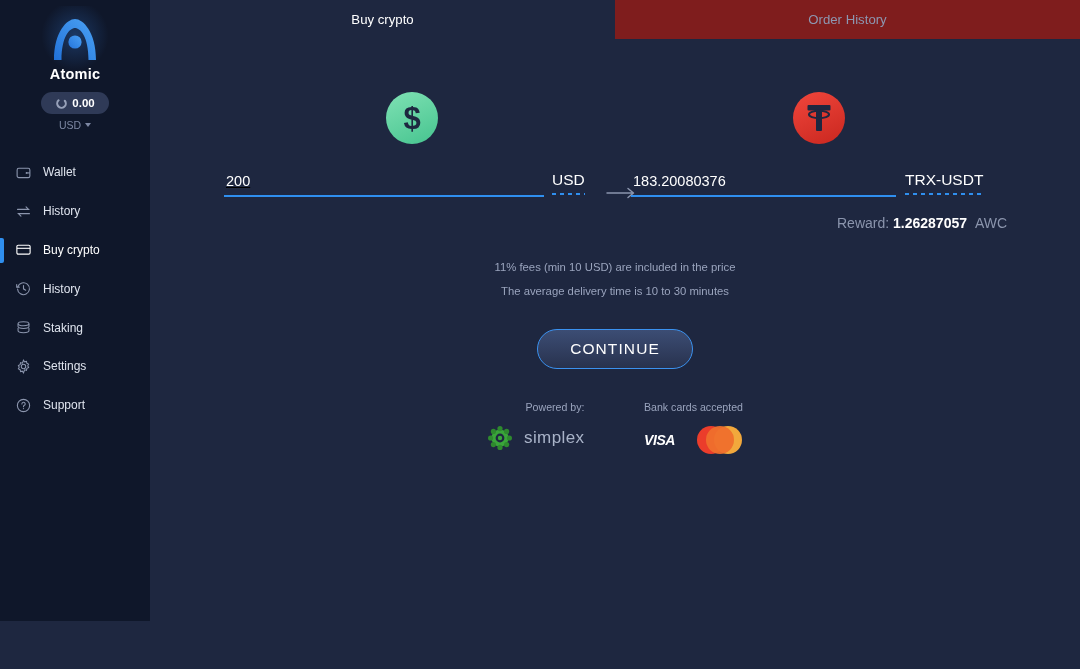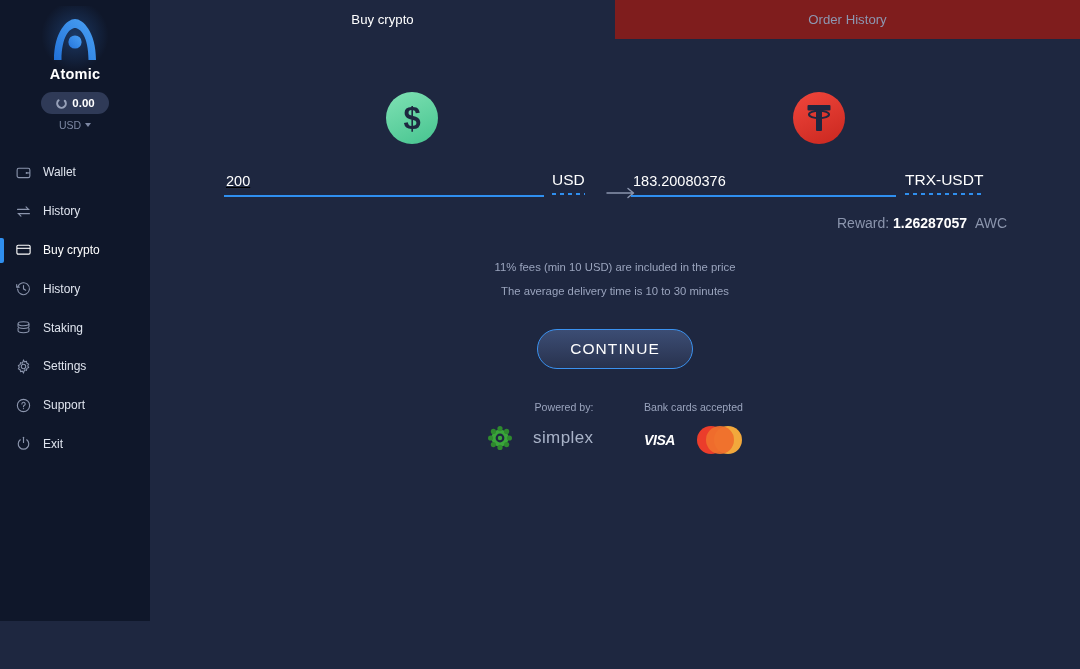--- a/index.html
+++ b/index.html
@@ -112,21 +112,21 @@
     border-radius: 21px; border: 1.6px solid #3b92f0;
     background: linear-gradient(180deg, #394a70 0%, #2b3category 100%);
     background: linear-gradient(180deg, #3c4d74 0%, #28324e 100%);
     color: #ffffff; font-size: 15.5px; letter-spacing: 1.1px; cursor: pointer;
     font-family: "Liberation Sans", sans-serif;
   }
 
   .footer { position: relative; margin-top: 32px; height: 70px; }
   .f-col { position: absolute; text-align: right; }
   .f-title { font-size: 10.6px; color: #9aa4bd; }
-  .f-logos { margin-top: 13px; display: flex; align-items: center; gap: 21px; }
+  .f-logos { margin-top: 13px; display: flex; align-items: center; gap: 12px; }
   .simplex-word {
     font-size: 17px; color: #a9b3c8; letter-spacing: .4px;
     font-family: "Liberation Sans", sans-serif;
   }
   .visa {
     font-size: 14px; font-weight: bold; font-style: italic; color: #ffffff;
     letter-spacing: -.4px; font-family: "Liberation Sans", sans-serif;
   }
   .mc { position: relative; width: 45px; height: 28px; }
   .mc i { position: absolute; top: 0; width: 28px; height: 28px; border-radius: 50%; }
@@ -239,29 +239,20 @@
         <span class="nav-ico">
           <svg width="17" height="17" viewBox="0 0 20 20" fill="none" stroke="currentColor" stroke-width="1.3" stroke-linecap="round">
             <circle cx="10" cy="10" r="7.2"></circle>
             <path d="M8.1 8.1a1.95 1.95 0 1 1 2.6 1.85c-.5.2-.7.6-.7 1.1v.4"></path>
             <circle cx="10" cy="13.6" r=".75" fill="currentColor" stroke="none"></circle>
           </svg>
         </span>
         <span class="nav-label">Support</span>
       </div>
 
-      <div class="nav-item">
-        <span class="nav-ico">
-          <svg width="17" height="17" viewBox="0 0 20 20" fill="none" stroke="currentColor" stroke-width="1.35" stroke-linecap="round">
-            <path d="M6.2 5.6a6.2 6.2 0 1 0 7.6 0"></path>
-              <path d="M10 2.6v6.1"></path>
-          </svg>
-        </span>
-        <span class="nav-label">Exit</span>
-      </div>
 
     </nav>
   </aside>
 
   <main class="main">
 
     <div class="tabs">
       <div class="tab active">
         <span>Buy crypto</span>
       </div>

